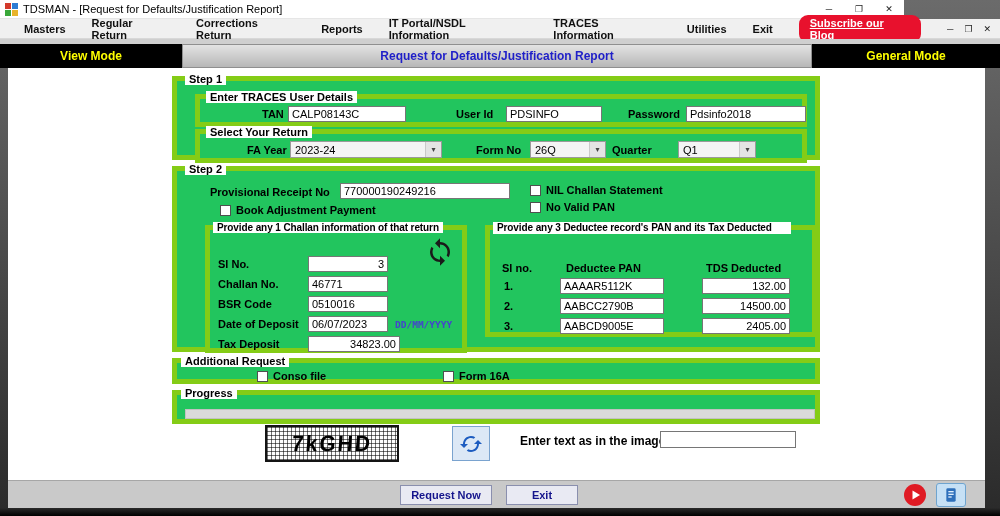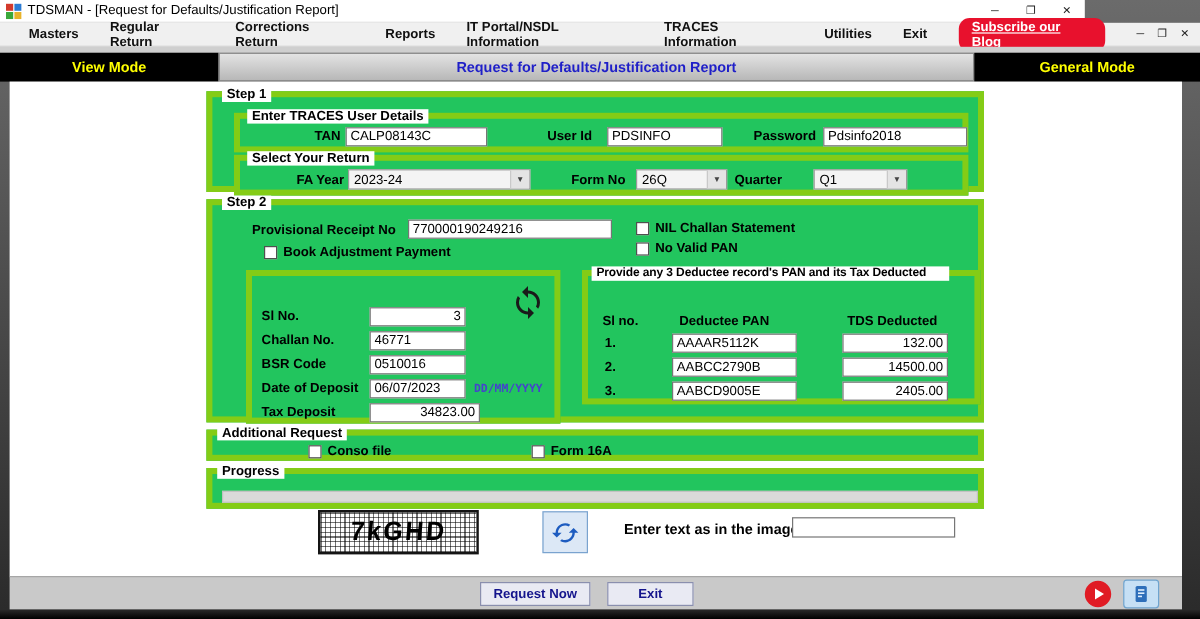--- a/index.html
+++ b/index.html
@@ -177,20 +177,21 @@
       <label class="check" style="left:43px; top:33px;">
         <span class="cb"></span>
         <span>Book Adjustment Payment</span>
       </label>
       <label class="check" style="left:353px; top:30px;">
         <span class="cb"></span>
         <span>No Valid PAN</span>
       </label>
 
       <div class="groupbox" style="left:28px; top:54px; width:262px; height:128px;">
+        <span class="gb-label small" style="left:3px;">Provide any 1 Challan information of that return</span>
         <span class="icon-btn" style="right:6px; top:6px; width:32px; height:32px;">
           <svg width="30" height="30" viewBox="0 0 24 24">
             <path fill="#1a1a1a" d="M12 4V1L8 5l4 4V6c3.31 0 6 2.69 6 6 0 1.01-.25 1.97-.7 2.8l1.46 1.46A7.93 7.93 0 0 0 20 12c0-4.42-3.58-8-8-8zm0 14c-3.31 0-6-2.69-6-6 0-1.01.25-1.97.7-2.8L5.24 7.74A7.93 7.93 0 0 0 4 12c0 4.42 3.58 8 8 8v3l4-4-4-4v3z"></path>
           </svg>
         </span>
 
         <span class="lbl" style="left:8px; top:28px;">Sl No.</span>
         <input class="tb right" style="left: 98px; top: 26px; width: 80px;" value="3">
 
         <span class="lbl" style="left:8px; top:48px;">Challan No.</span>

